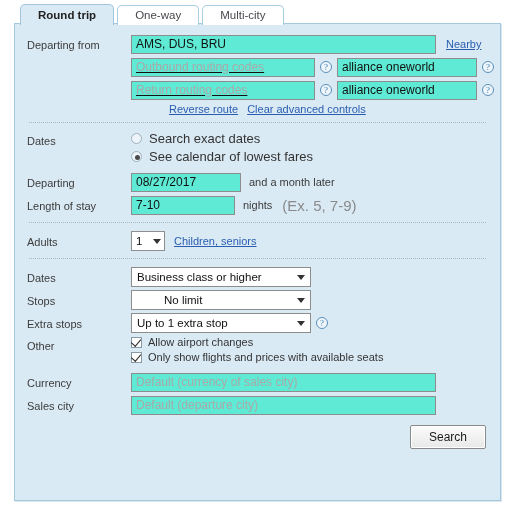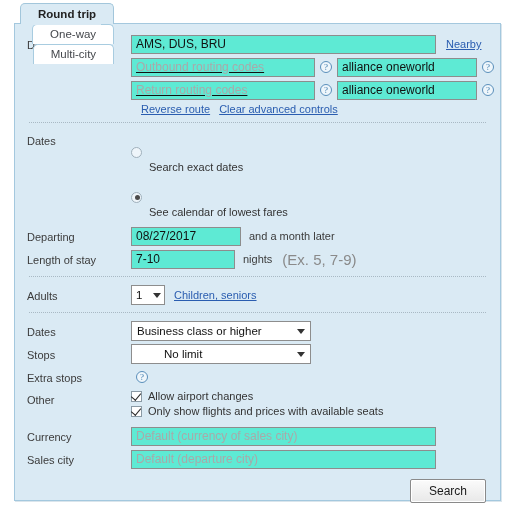--- a/index.html
+++ b/index.html
@@ -14,21 +14,20 @@
   }
 
   #app { position: relative; width: 509px; height: 512px; background:#fff; }
 
   
   .tabbar {
     position: absolute; left: 20px; top: 3px;
     height: 22px;
     display: flex; align-items: flex-end;
     z-index: 4;
-    flex-direction: column;
   }
   .tab {
     height: 20px;
     line-height: 19px;
     padding: 0 17px;
     margin-right: 3px;
     font-size: 11.5px;
     color: #45484d;
     background: #ffffff;
     border: 1px solid #a8cce0;
@@ -124,21 +123,21 @@
     user-select: none;
   }
 
   
   a.lnk {
     color: #2a5db0;
     text-decoration: underline;
     font-size: 11px;
     cursor: pointer;
   }
-  .linkrow { padding-left: 126px; margin-bottom: 4px; margin-top: 1px; }
+  .linkrow { padding-left: 126px; margin-bottom: 4px; margin-top: 1px; margin-left: 28px; }
   .linkrow a { margin-right: 6px; }
 
   
   .sep {
     height: 0; border-top: 1px dotted #a9b9c4;
     margin: 7px 14px 8px 14px;
   }
 
   
   .radio-line { display: flex; align-items: center; margin-bottom: 3px; }
@@ -150,21 +149,21 @@
     position: relative;
     flex: 0 0 11px;
     cursor: pointer;
   }
   .radio.on::after {
     content: ""; position: absolute;
     left: 2.5px; top: 2.5px;
     width: 5px; height: 5px; border-radius: 50%;
     background: #4a4a4a;
   }
-  .radio-label { font-size: 11px; color: #333; margin-top: 30px; }
+  .radio-label { font-size: 13px; color: #333; }
 
   
   .cb-line { display: flex; align-items: center; margin-bottom: 3px; }
   .cb {
     width: 11px; height: 11px;
     border: 1px solid #8a9aa5;
     background: #fff;
     margin-right: 6px;
     position: relative;
     flex: 0 0 11px;
@@ -348,20 +347,24 @@
         <span class="sel sel-stops">
           <span>No limit</span>
           <span class="arr"></span>
         </span>
       </div>
     </div>
 
     <div class="row tight">
       <div class="lbl">Extra stops</div>
       <div class="ctl">
+        <span class="sel sel-extra">
+          <span>Up to 1 extra stop</span>
+          <span class="arr"></span>
+        </span>
         <span class="qmark">?</span>
       </div>
     </div>
 
     <div class="row tight" style="align-items:flex-start">
       <div class="lbl top">Other</div>
       <div class="ctl" style="flex-direction:column; align-items:flex-start">
         <div class="cb-line">
           <span class="cb on"></span>
           <span class="cb-label">Allow airport changes</span>

